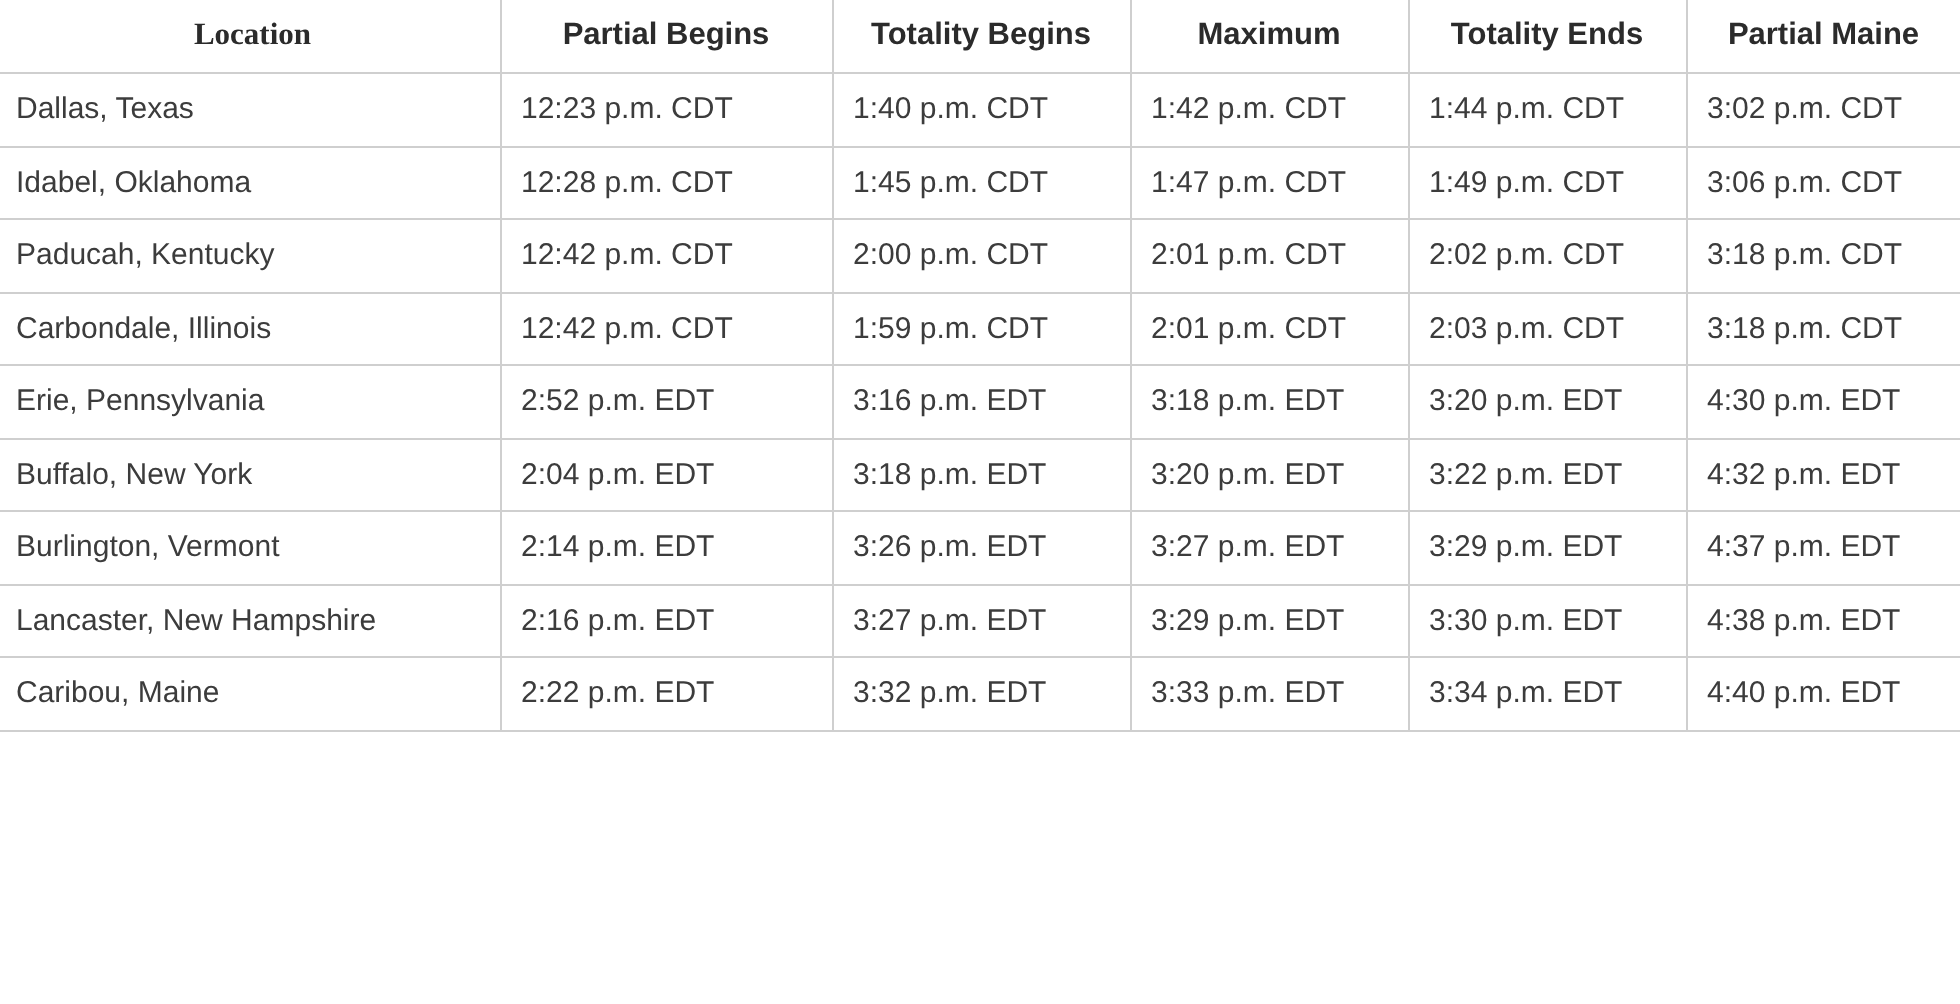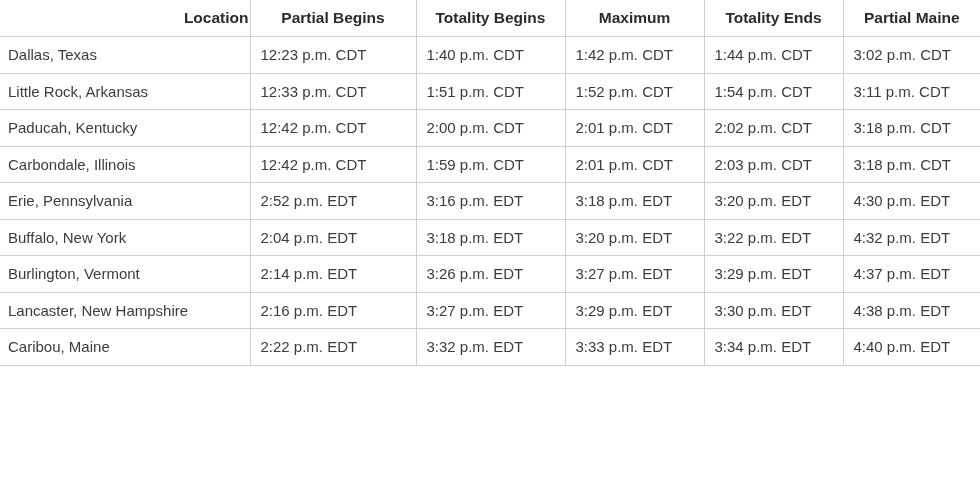--- a/index.html
+++ b/index.html
@@ -44,22 +44,23 @@
     text-align: left;
   }
   table.eclipse-table tr > *:last-child {
     border-right: none;
   }
   table.eclipse-table td.time-cell {
     padding-left: 10px;
     text-align: left;
   }
   table.eclipse-table th.loc-head {
-    text-align: right;
+    text-align: center;
     padding-left: 4px;
+    font-family: Liberation Serif, serif;
   }
   col.c-loc { width: 250px; }
   col.c-t1  { width: 166px; }
   col.c-t2  { width: 149px; }
   col.c-t3  { width: 139px; }
   col.c-t4  { width: 139px; }
   col.c-t5  { width: 137px; }
 </style>
 </head>
 <body>
@@ -86,26 +87,26 @@
   <tbody id="table-body">
       <tr>
         <td>Dallas, Texas</td>
         <td class="time-cell">12:23 p.m. CDT</td>
         <td class="time-cell">1:40 p.m. CDT</td>
         <td class="time-cell">1:42 p.m. CDT</td>
         <td class="time-cell">1:44 p.m. CDT</td>
         <td class="time-cell">3:02 p.m. CDT</td>
       </tr>
       <tr>
-        <td>Little Rock, Arkansas</td>
-        <td class="time-cell">12:33 p.m. CDT</td>
-        <td class="time-cell">1:51 p.m. CDT</td>
-        <td class="time-cell">1:52 p.m. CDT</td>
-        <td class="time-cell">1:54 p.m. CDT</td>
-        <td class="time-cell">3:11 p.m. CDT</td>
+        <td>Idabel, Oklahoma</td>
+        <td class="time-cell">12:28 p.m. CDT</td>
+        <td class="time-cell">1:45 p.m. CDT</td>
+        <td class="time-cell">1:47 p.m. CDT</td>
+        <td class="time-cell">1:49 p.m. CDT</td>
+        <td class="time-cell">3:06 p.m. CDT</td>
       </tr>
       <tr>
         <td>Paducah, Kentucky</td>
         <td class="time-cell">12:42 p.m. CDT</td>
         <td class="time-cell">2:00 p.m. CDT</td>
         <td class="time-cell">2:01 p.m. CDT</td>
         <td class="time-cell">2:02 p.m. CDT</td>
         <td class="time-cell">3:18 p.m. CDT</td>
       </tr>
       <tr>

